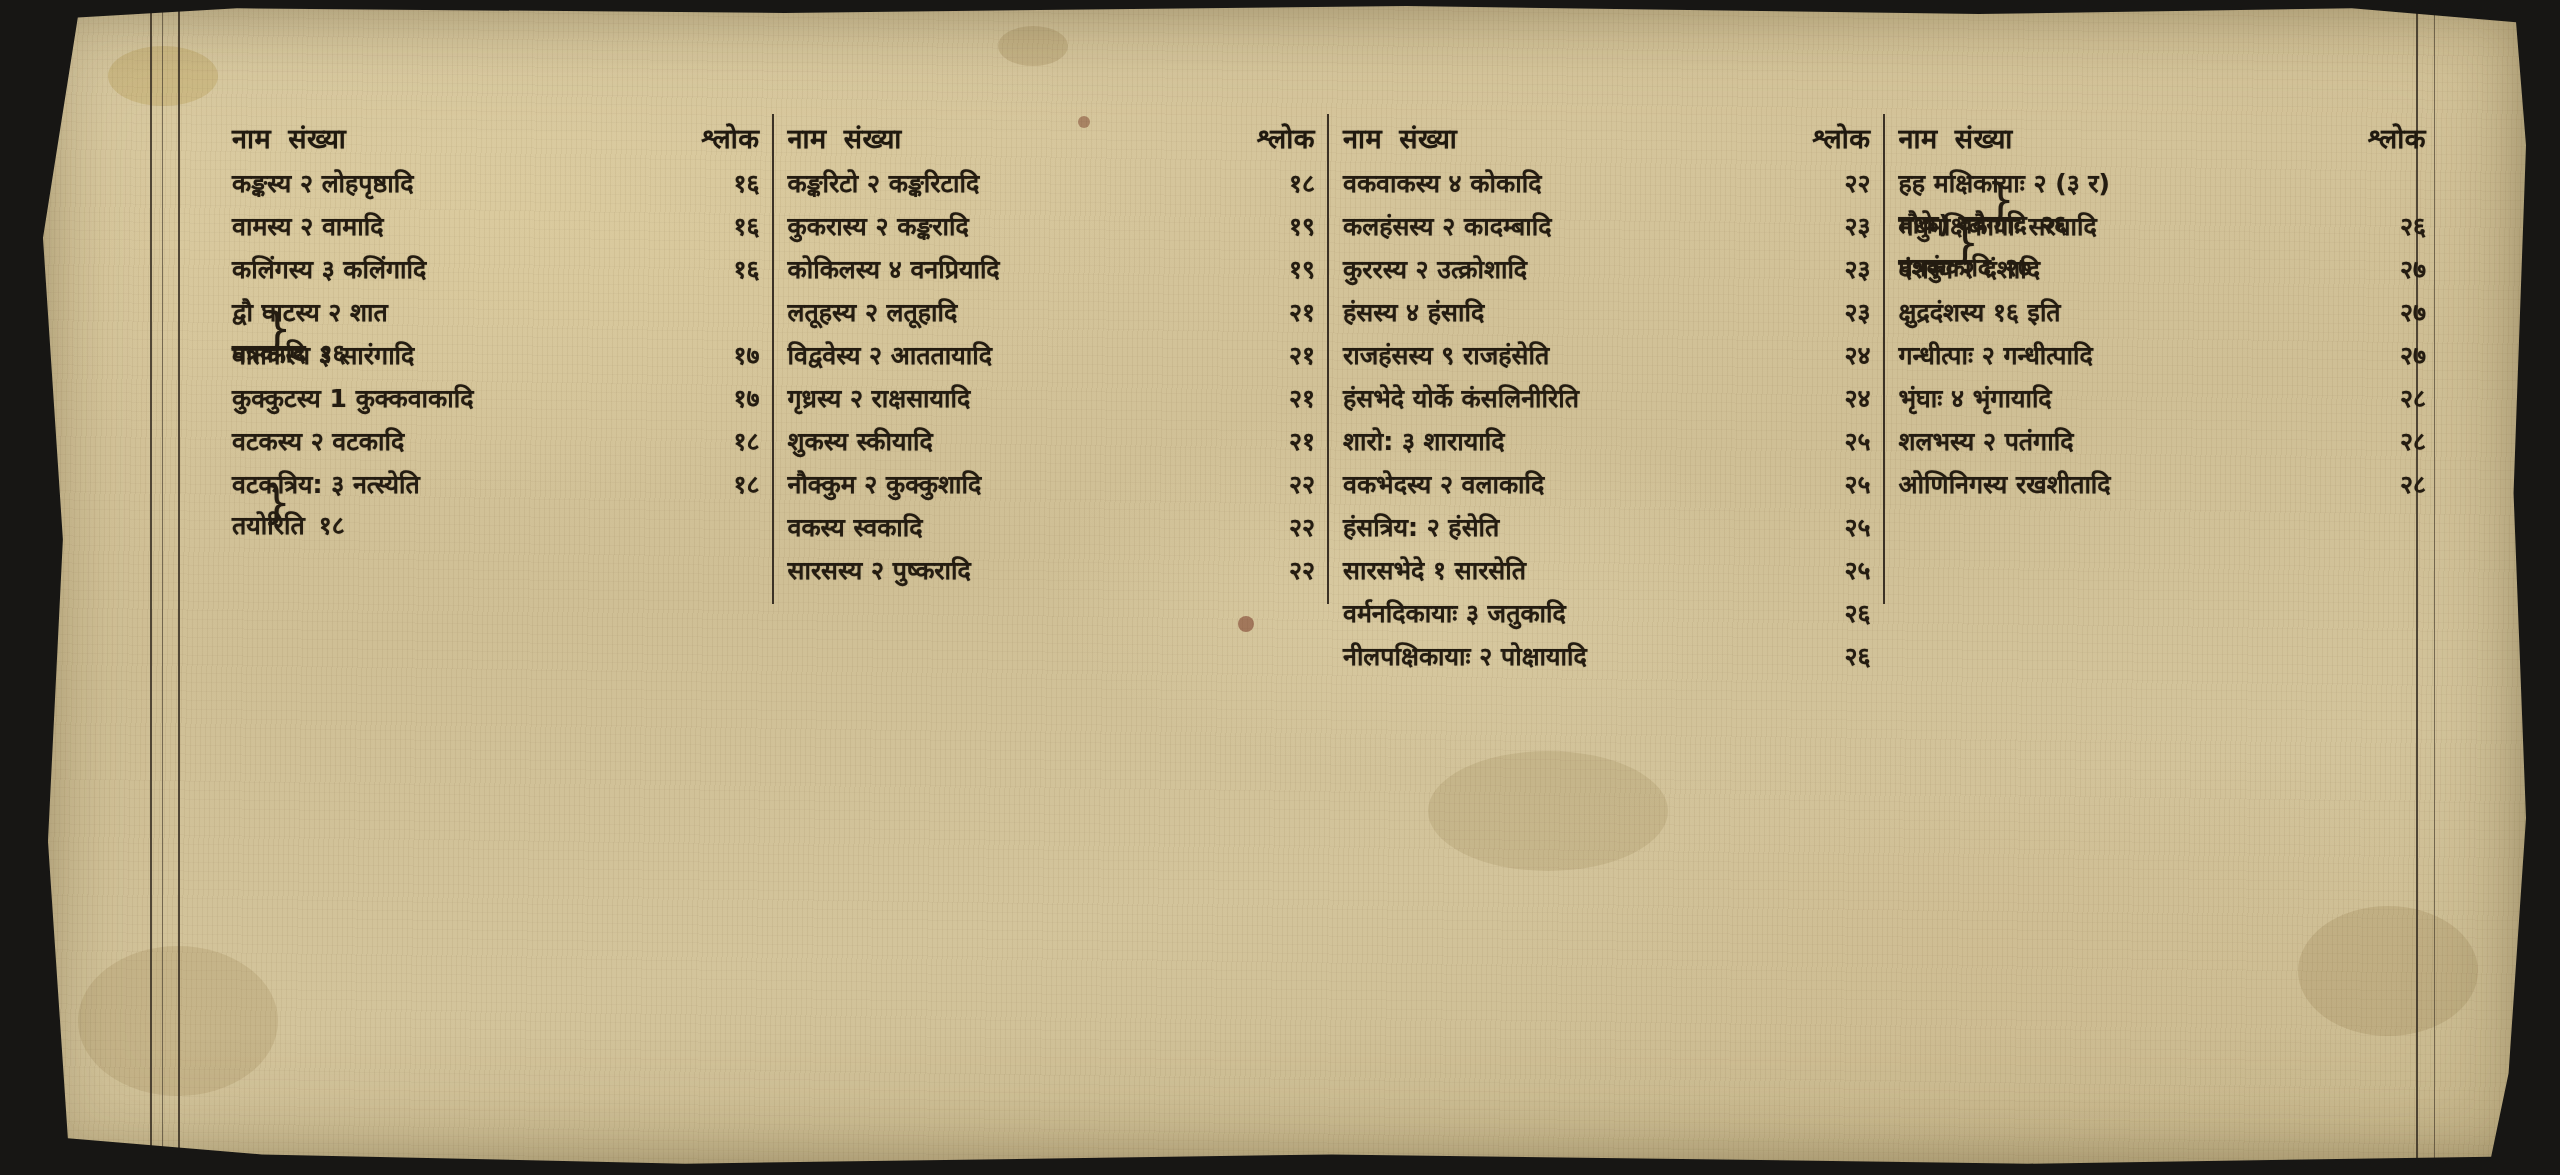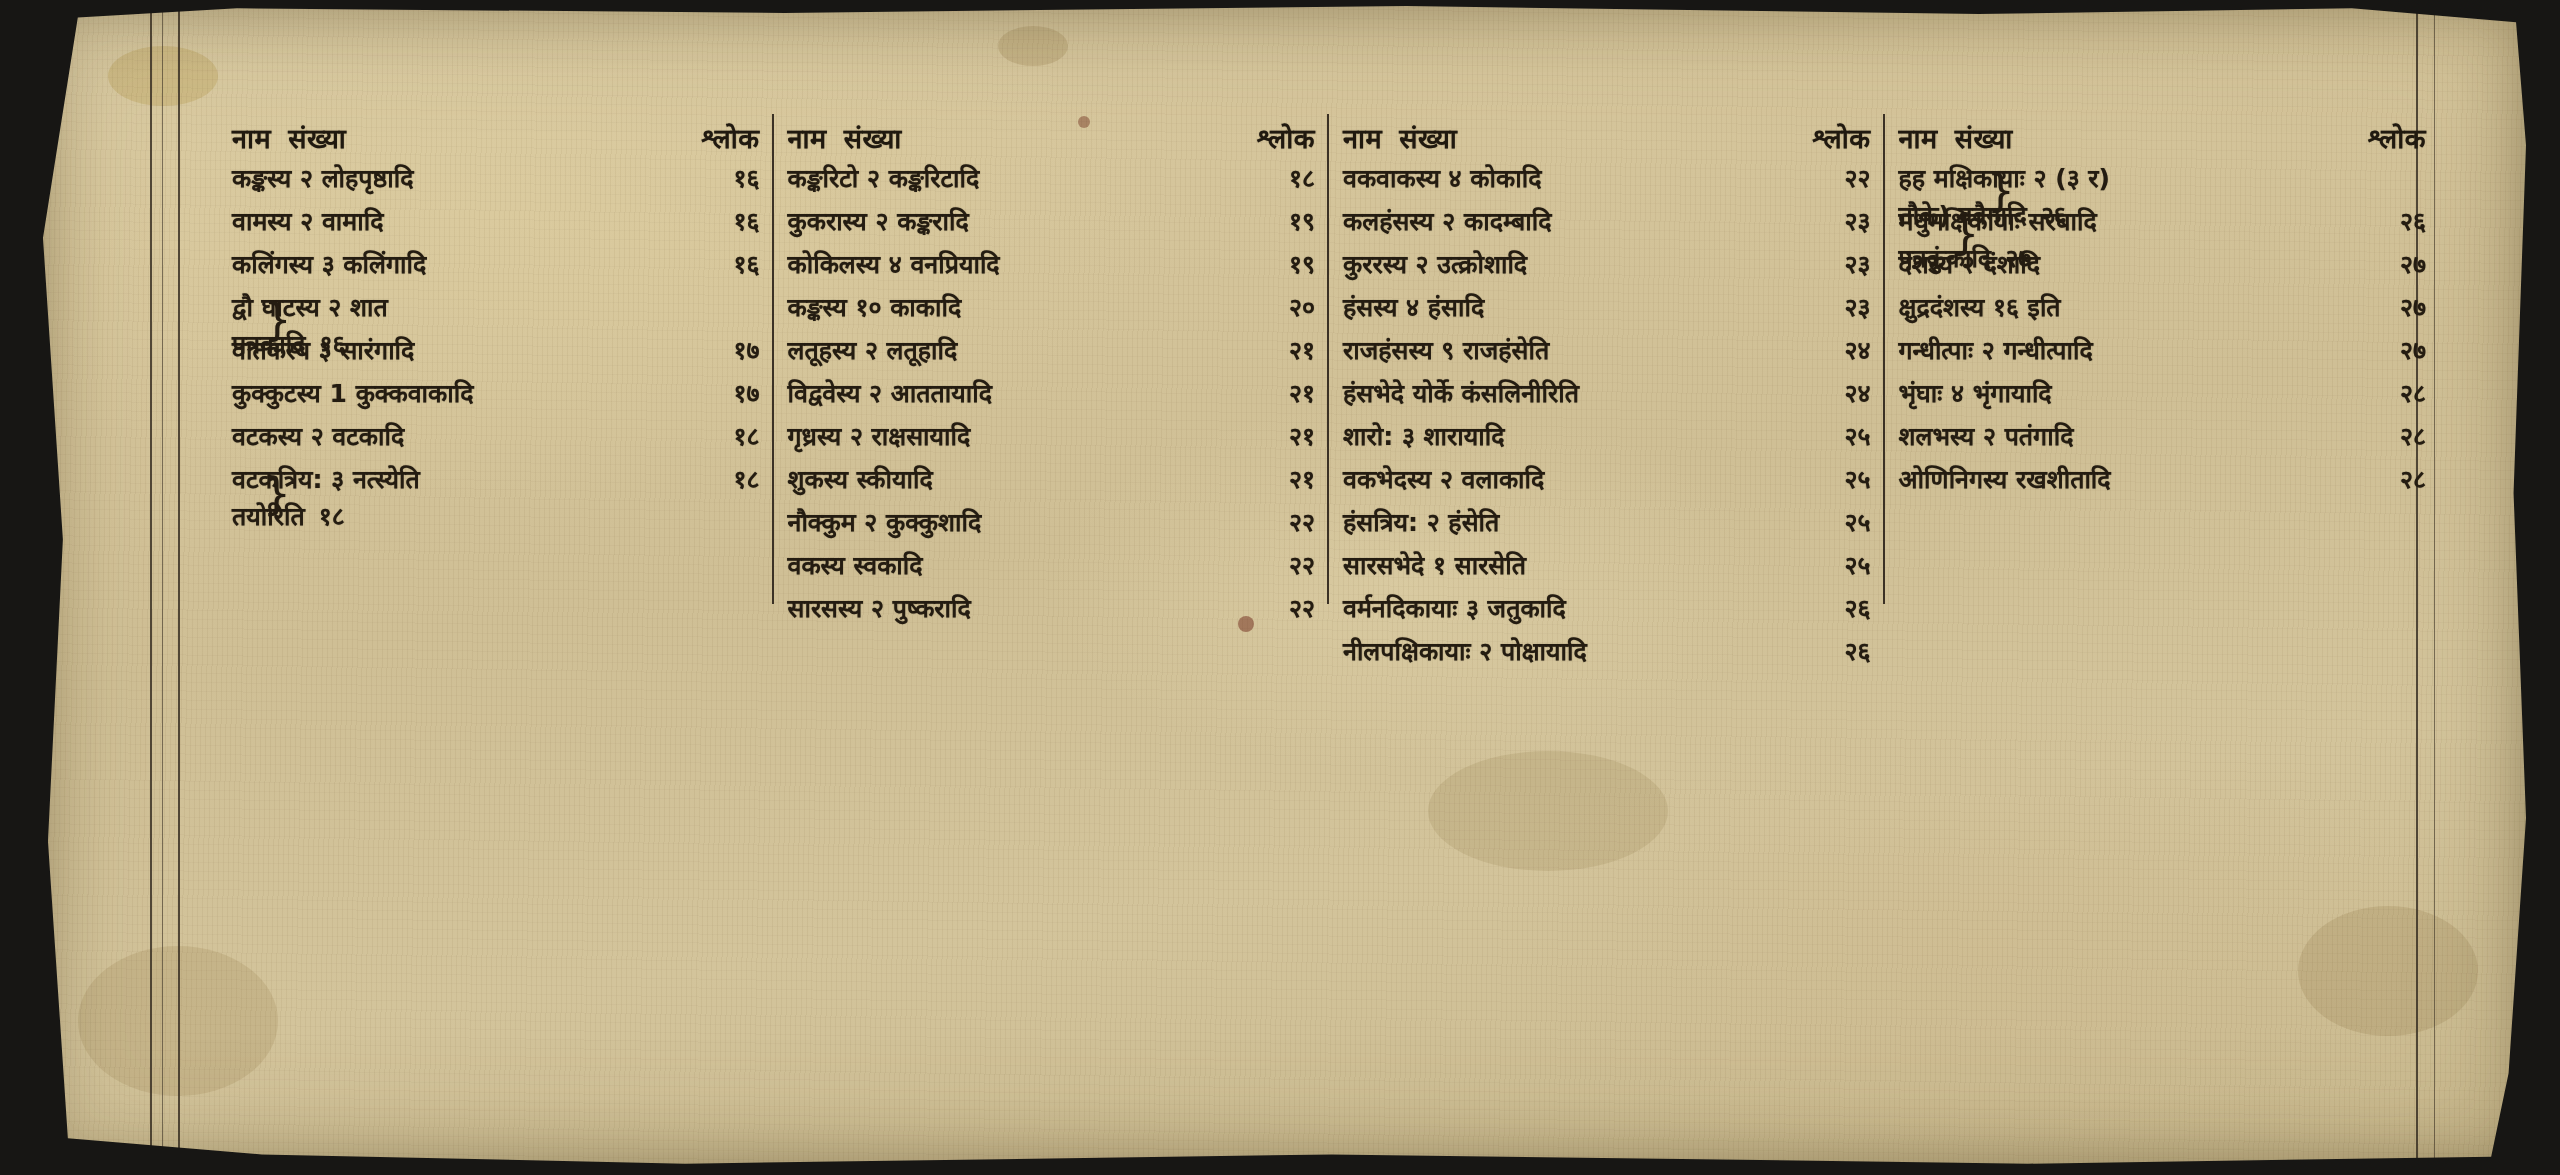--- a/index.html
+++ b/index.html
@@ -102,21 +102,21 @@
     letter-spacing: .5px;
     text-shadow: 0 0 1px rgba(32,25,15,.5);
   }
   .h-name  { flex: 0 0 auto; }
   .h-count { flex: 0 0 auto; margin-left: 17px; }
   .h-verse { flex: 0 0 auto; margin-left: auto; }
 
   .rows { display: block; }
   .row {
     display: flex;
-    align-items: flex-start;
+    align-items: center;
     height: 43px;
     white-space: nowrap;
   }
   .row .entry {
     font-size: 25px;
     font-weight: 700;
     color: #241c11;
     letter-spacing: 0px;
     text-shadow: 0 0 1px rgba(36,28,17,.45);
     overflow: visible;
@@ -234,24 +234,20 @@
           </div>
           <div class="row">
             <span class="entry">कुकरास्य २ कङ्करादि</span>
             <span class="verse">१९</span>
           </div>
           <div class="row">
             <span class="entry">कोकिलस्य ४ वनप्रियादि</span>
             <span class="verse">१९</span>
           </div>
           <div class="row">
-            <span class="entry">कङ्कस्य १० काकादि</span>
-            <span class="verse">२०</span>
-          </div>
-          <div class="row">
             <span class="entry">लतूहस्य २ लतूहादि</span>
             <span class="verse">२१</span>
           </div>
           <div class="row">
             <span class="entry">विद्ववेस्य २ आततायादि</span>
             <span class="verse">२१</span>
           </div>
           <div class="row">
             <span class="entry">गृध्रस्य २ राक्षसायादि</span>
             <span class="verse">२१</span>

